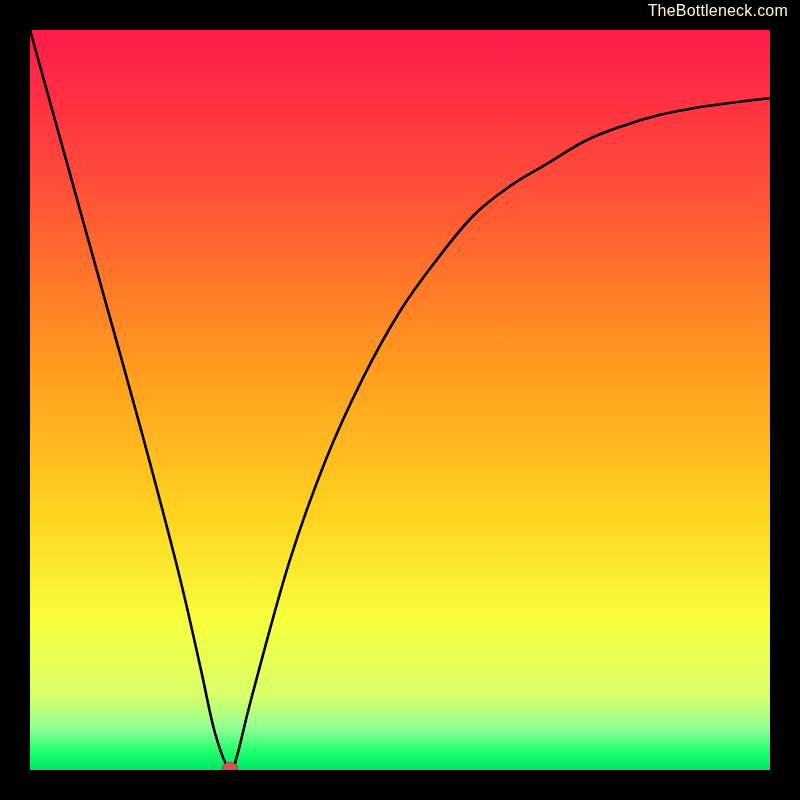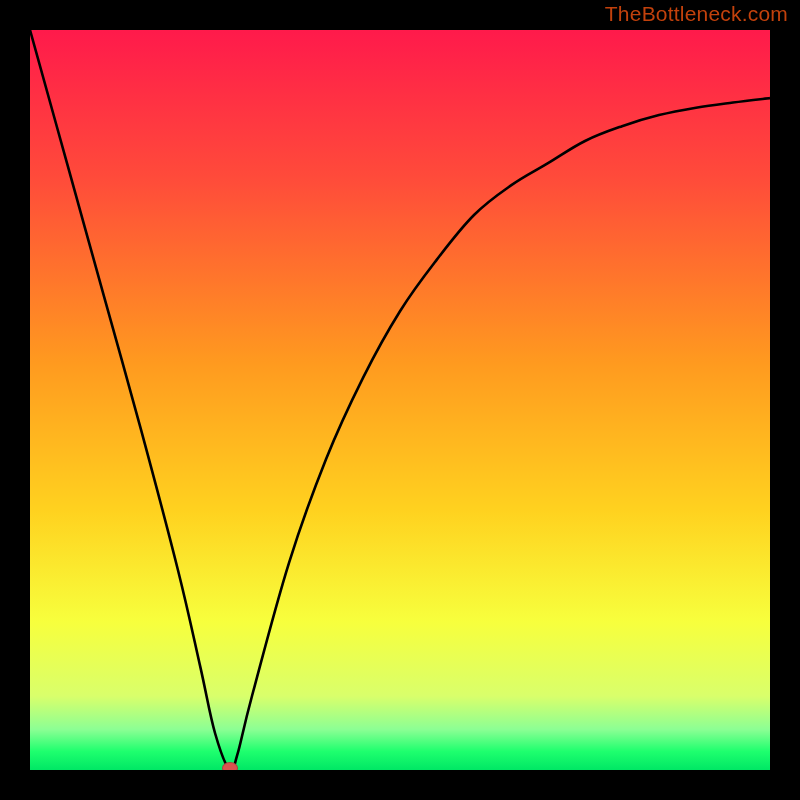--- a/index.html
+++ b/index.html
@@ -14,22 +14,22 @@
   .outer-frame {
     width: 800px;
     height: 800px;
     background: #000;
     position: relative;
   }
   .watermark {
     position: absolute;
     top: 2px;
     right: 12px;
-    color: #c2410c;
-    font-size: 21px;
+    color: #fef9c3;
+    font-size: 16px;
     font-weight: 500;
     z-index: 50;
     letter-spacing: 0.2px;
   }
   .plot-area {
     position: absolute;
     left: 30px;
     top: 30px;
     width: 740px;
     height: 740px;

